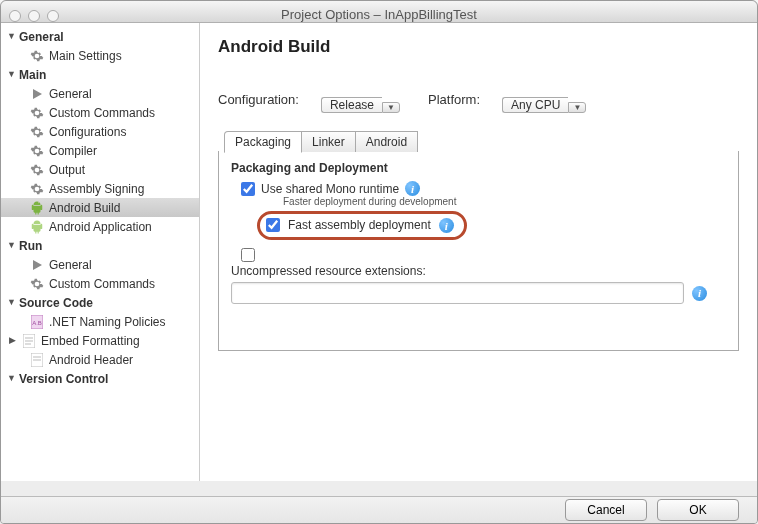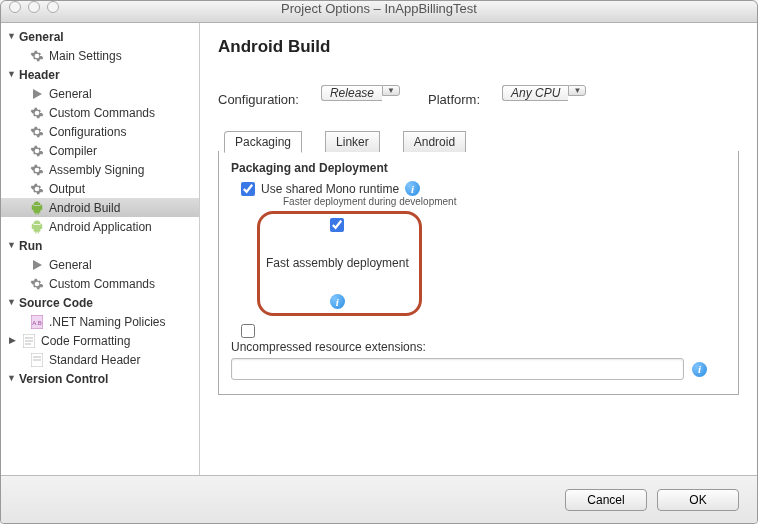--- a/index.html
+++ b/index.html
@@ -1,54 +1,54 @@
 <!DOCTYPE html>
 <html><head>
 <meta charset="utf-8">
 <style>
   * { box-sizing: border-box; }
   html, body { margin: 0; padding: 0; font-family: "Lucida Grande", "Helvetica Neue", Arial, sans-serif; font-size: 12px; color: #333; background: #fff; }
   .window { width: 758px; height: 524px; border: 1px solid #999; border-radius: 6px 6px 4px 4px; box-shadow: 0 4px 20px rgba(0,0,0,0.2); background: #ededed; position: relative; overflow: hidden; }
-  .titlebar { height: 22px; background: linear-gradient(#f5f5f5,#d8d8d8); border-bottom: 1px solid #b0b0b0; border-radius: 6px 6px 0 0; display: flex; align-items: flex-start; position: relative; }
+  .titlebar { height: 22px; background: linear-gradient(#f5f5f5,#d8d8d8); border-bottom: 1px solid #b0b0b0; border-radius: 6px 6px 0 0; display: flex; align-items: flex-end; position: relative; }
   .traffic { display: flex; gap: 7px; margin-left: 8px; }
   .dot { width: 12px; height: 12px; border-radius: 50%; background: #f5f5f5; border: 1px solid #aaa; box-shadow: inset 0 1px 1px rgba(255,255,255,0.5); }
   .title-text { position: absolute; left: 0; right: 0; text-align: center; font-size: 13px; color: #555; pointer-events: none; }
   .body { display: flex; height: calc(100% - 64px); background: #fff; }
   .sidebar { width: 199px; background: #fff; border-right: 1px solid #ccc; overflow-y: auto; padding-top: 4px; }
   .tree-item { display: flex; align-items: center; height: 19px; padding-left: 6px; white-space: nowrap; cursor: default; }
   .tree-item.selected { background: linear-gradient(#dcdcdc,#c8c8c8); }
   .disclosure { width: 10px; display: inline-block; font-size: 9px; color: #555; margin-right: 2px; transform: translateY(-1px); }
   .group-label { font-weight: bold; font-size: 12px; }
   .leaf { padding-left: 28px; }
   .icon { width: 16px; height: 16px; margin-right: 4px; display: inline-flex; align-items: center; justify-content: center; }
   .gear-icon svg { width: 14px; height: 14px; }
   .play-icon svg { width: 12px; height: 12px; }
   .android-icon { font-size: 13px; }
   .doc-icon svg { width: 12px; height: 14px; }
   .main { flex: 1; padding: 14px 18px 0 18px; background: #fff; overflow: hidden; }
   .page-title { font-size: 17px; font-weight: bold; color: #222; margin-bottom: 28px; }
   .config-row { display: flex; align-items: center; gap: 22px; margin-bottom: 18px; font-size: 13px; }
-  .dropdown { display: inline-flex; align-items: flex-start; height: 28px; font-style: italic; }
+  .dropdown { display: inline-flex; align-items: flex-end; height: 28px; }
   .dropdown .val { border: 1px solid #aaa; border-right: none; border-radius: 3px 0 0 3px; background: linear-gradient(#fff,#eee); padding: 0 8px; display: flex; align-items: center; font-size: 12px; }
   .dropdown .btn { width: 18px; border: 1px solid #aaa; border-radius: 0 3px 3px 0; background: linear-gradient(#fdfdfd,#e0e0e0); display: flex; align-items: center; justify-content: center; font-size: 8px; color: #555; }
   .tab { border: 1px solid #aaa; border-bottom: none; padding: 3px 10px; font-size: 12px; background: linear-gradient(#fdfdfd,#e8e8e8); position: relative; top: 0; margin-left: -1px; }
   .tab:first-child { border-top-left-radius: 4px; margin-left: 0; }
   .tab.active { background: #fff; border-bottom: 1px solid #fff; z-index: 2; margin-bottom: -1px; }
-  .tab-strip-wrap { display: flex; padding-left: 6px; padding-top: 0; gap: 24px; }
+  .tab-strip-wrap { display: flex; padding-left: 6px; padding-top: 0; }
   .panel { padding: 10px 12px 14px 12px; }
   .section-head { font-weight: bold; font-size: 12px; margin-bottom: 6px; }
   .check-row { display: flex; align-items: center; gap: 6px; margin: 2px 0; font-size: 12px; }
   .check-sub { font-size: 10px; color: #555; margin-left: 22px; margin-top: -2px; margin-bottom: 4px; padding-left: 20px; }
   .indent { margin-left: 22px; }
-  .highlight { display: inline-flex; align-items: center; gap: 24px; padding: 4px 10px 4px 6px; border: 3px solid #b84a2e; border-radius: 16px; flex-direction: column; }
+  .highlight { display: inline-flex; gap: 8px; padding: 4px 10px 4px 6px; border: 3px solid #b84a2e; border-radius: 16px; }
   .info-icon { width: 15px; height: 15px; border-radius: 50%; background: radial-gradient(circle at 30% 30%, #7fc4ff, #2b8de0); color: #fff; font-style: italic; font-family: Georgia, serif; font-size: 11px; font-weight: bold; display: inline-flex; align-items: center; justify-content: center; }
   .field-label { font-size: 12px; margin-top: 0; margin-bottom: 4px; display: block; }
   .text-input { width: 453px; height: 22px; border: 1px solid #bbb; border-radius: 3px; background: #fff; padding: 0 4px; font-size: 12px; box-shadow: inset 0 1px 2px rgba(0,0,0,0.1); }
   .input-row { display: flex; align-items: center; gap: 8px; }
-  .footer { position: absolute; bottom: 0; left: 0; right: 0; height: 48px; border-top: 1px solid #bbb; background: linear-gradient(#f2f2f2,#e6e6e6); display: flex; justify-content: flex-end; align-items: center; gap: 10px; padding-right: 18px; }
+  .footer { position: absolute; bottom: 0; left: 0; right: 0; height: 27px; border-top: 1px solid #bbb; background: linear-gradient(#f2f2f2,#e6e6e6); display: flex; justify-content: flex-end; align-items: center; gap: 10px; padding-right: 18px; }
   .footer button { width: 82px; height: 22px; border: 1px solid #999; border-radius: 4px; background: linear-gradient(#fdfdfd,#e6e6e6); font-size: 12px; cursor: default; }
   input[type="checkbox"] { width: 14px; height: 14px; accent-color: #3b78e7; margin: 0; }
 </style>
 </head>
 <body>
 
 <div class="window">
   <div class="titlebar">
     <div class="traffic">
       <div class="dot"></div>
@@ -70,21 +70,21 @@
         <span class="icon gear-icon">
             <svg viewBox="0 0 24 24">
               <path fill="#8a8a8a" d="M12 8a4 4 0 100 8 4 4 0 000-8zm9 4a7 7 0 01-.1 1.2l2 1.6-2 3.4-2.4-1a7 7 0 01-2 1.2l-.4 2.6h-4l-.4-2.6a7 7 0 01-2-1.2l-2.4 1-2-3.4 2-1.6A7 7 0 013 12a7 7 0 01.1-1.2l-2-1.6 2-3.4 2.4 1a7 7 0 012-1.2L8 3h4l.4 2.6a7 7 0 012 1.2l2.4-1 2 3.4-2 1.6c.1.4.2.8.2 1.2z"></path>
             </svg>
           </span>
         <span>Main Settings</span>
       </div>
 
       <div class="tree-item">
         <span class="disclosure">▼</span>
-        <span class="group-label">Header</span>
+        <span class="group-label">Main</span>
       </div>
       <div class="tree-item leaf">
         <span class="icon play-icon">
             <svg viewBox="0 0 12 12">
               <path fill="#8a8a8a" d="M2 1l9 5-9 5z"></path>
             </svg>
           </span>
         <span>General</span>
       </div>
       <div class="tree-item leaf">
@@ -110,29 +110,29 @@
             </svg>
           </span>
         <span>Compiler</span>
       </div>
       <div class="tree-item leaf">
         <span class="icon gear-icon">
             <svg viewBox="0 0 24 24">
               <path fill="#8a8a8a" d="M12 8a4 4 0 100 8 4 4 0 000-8zm9 4a7 7 0 01-.1 1.2l2 1.6-2 3.4-2.4-1a7 7 0 01-2 1.2l-.4 2.6h-4l-.4-2.6a7 7 0 01-2-1.2l-2.4 1-2-3.4 2-1.6A7 7 0 013 12a7 7 0 01.1-1.2l-2-1.6 2-3.4 2.4 1a7 7 0 012-1.2L8 3h4l.4 2.6a7 7 0 012 1.2l2.4-1 2 3.4-2 1.6c.1.4.2.8.2 1.2z"></path>
             </svg>
           </span>
+        <span>Output</span>
+      </div>
+      <div class="tree-item leaf">
+        <span class="icon gear-icon">
+            <svg viewBox="0 0 24 24">
+              <path fill="#8a8a8a" d="M12 8a4 4 0 100 8 4 4 0 000-8zm9 4a7 7 0 01-.1 1.2l2 1.6-2 3.4-2.4-1a7 7 0 01-2 1.2l-.4 2.6h-4l-.4-2.6a7 7 0 01-2-1.2l-2.4 1-2-3.4 2-1.6A7 7 0 013 12a7 7 0 01.1-1.2l-2-1.6 2-3.4 2.4 1a7 7 0 012-1.2L8 3h4l.4 2.6a7 7 0 012 1.2l2.4-1 2 3.4-2 1.6c.1.4.2.8.2 1.2z"></path>
+            </svg>
+          </span>
         <span>Assembly Signing</span>
-      </div>
-      <div class="tree-item leaf">
-        <span class="icon gear-icon">
-            <svg viewBox="0 0 24 24">
-              <path fill="#8a8a8a" d="M12 8a4 4 0 100 8 4 4 0 000-8zm9 4a7 7 0 01-.1 1.2l2 1.6-2 3.4-2.4-1a7 7 0 01-2 1.2l-.4 2.6h-4l-.4-2.6a7 7 0 01-2-1.2l-2.4 1-2-3.4 2-1.6A7 7 0 013 12a7 7 0 01.1-1.2l-2-1.6 2-3.4 2.4 1a7 7 0 012-1.2L8 3h4l.4 2.6a7 7 0 012 1.2l2.4-1 2 3.4-2 1.6c.1.4.2.8.2 1.2z"></path>
-            </svg>
-          </span>
-        <span>Output</span>
       </div>
       <div class="tree-item leaf selected">
         <span class="icon android-icon">
             <svg width="14" height="14" viewBox="0 0 24 24">
               <path fill="#7cb342" d="M6 8h12v10a2 2 0 01-2 2h-1v3h-2v-3h-2v3H9v-3H8a2 2 0 01-2-2V8zm-3 0a1.5 1.5 0 013 0v6a1.5 1.5 0 01-3 0V8zm15 0a1.5 1.5 0 013 0v6a1.5 1.5 0 01-3 0V8zM6 7a6 6 0 0112 0H6zm3-3l-1-2 .9-.4L10 3.5zm6 0l1-2-.9-.4L14 3.5z"></path>
             </svg>
           </span>
         <span>Android Build</span>
       </div>
       <div class="tree-item leaf">
@@ -181,31 +181,31 @@
       <div class="tree-item" style="padding-left:8px">
         <span class="disclosure">▶</span>
         <span class="icon doc-icon">
             <svg viewBox="0 0 12 14">
               <rect x="0" y="0" width="12" height="14" rx="1" fill="#fff" stroke="#bbb"></rect>
               <line x1="2" y1="4" x2="10" y2="4" stroke="#bbb"></line>
               <line x1="2" y1="7" x2="10" y2="7" stroke="#bbb"></line>
               <line x1="2" y1="10" x2="8" y2="10" stroke="#bbb"></line>
             </svg>
           </span>
-        <span>Code Formatting</span>
+        <span>Embed Formatting</span>
       </div>
       <div class="tree-item leaf">
         <span class="icon doc-icon">
             <svg viewBox="0 0 12 14">
               <rect x="0" y="0" width="12" height="14" rx="1" fill="#fff" stroke="#bbb"></rect>
               <line x1="2" y1="4" x2="10" y2="4" stroke="#bbb"></line>
               <line x1="2" y1="7" x2="10" y2="7" stroke="#bbb"></line>
             </svg>
           </span>
-        <span>Standard Header</span>
+        <span>Android Header</span>
       </div>
 
       <div class="tree-item">
         <span class="disclosure">▼</span>
         <span class="group-label">Version Control</span>
       </div>
     </div>
 
     <div class="main">
       <div class="page-title">Android Build</div>

